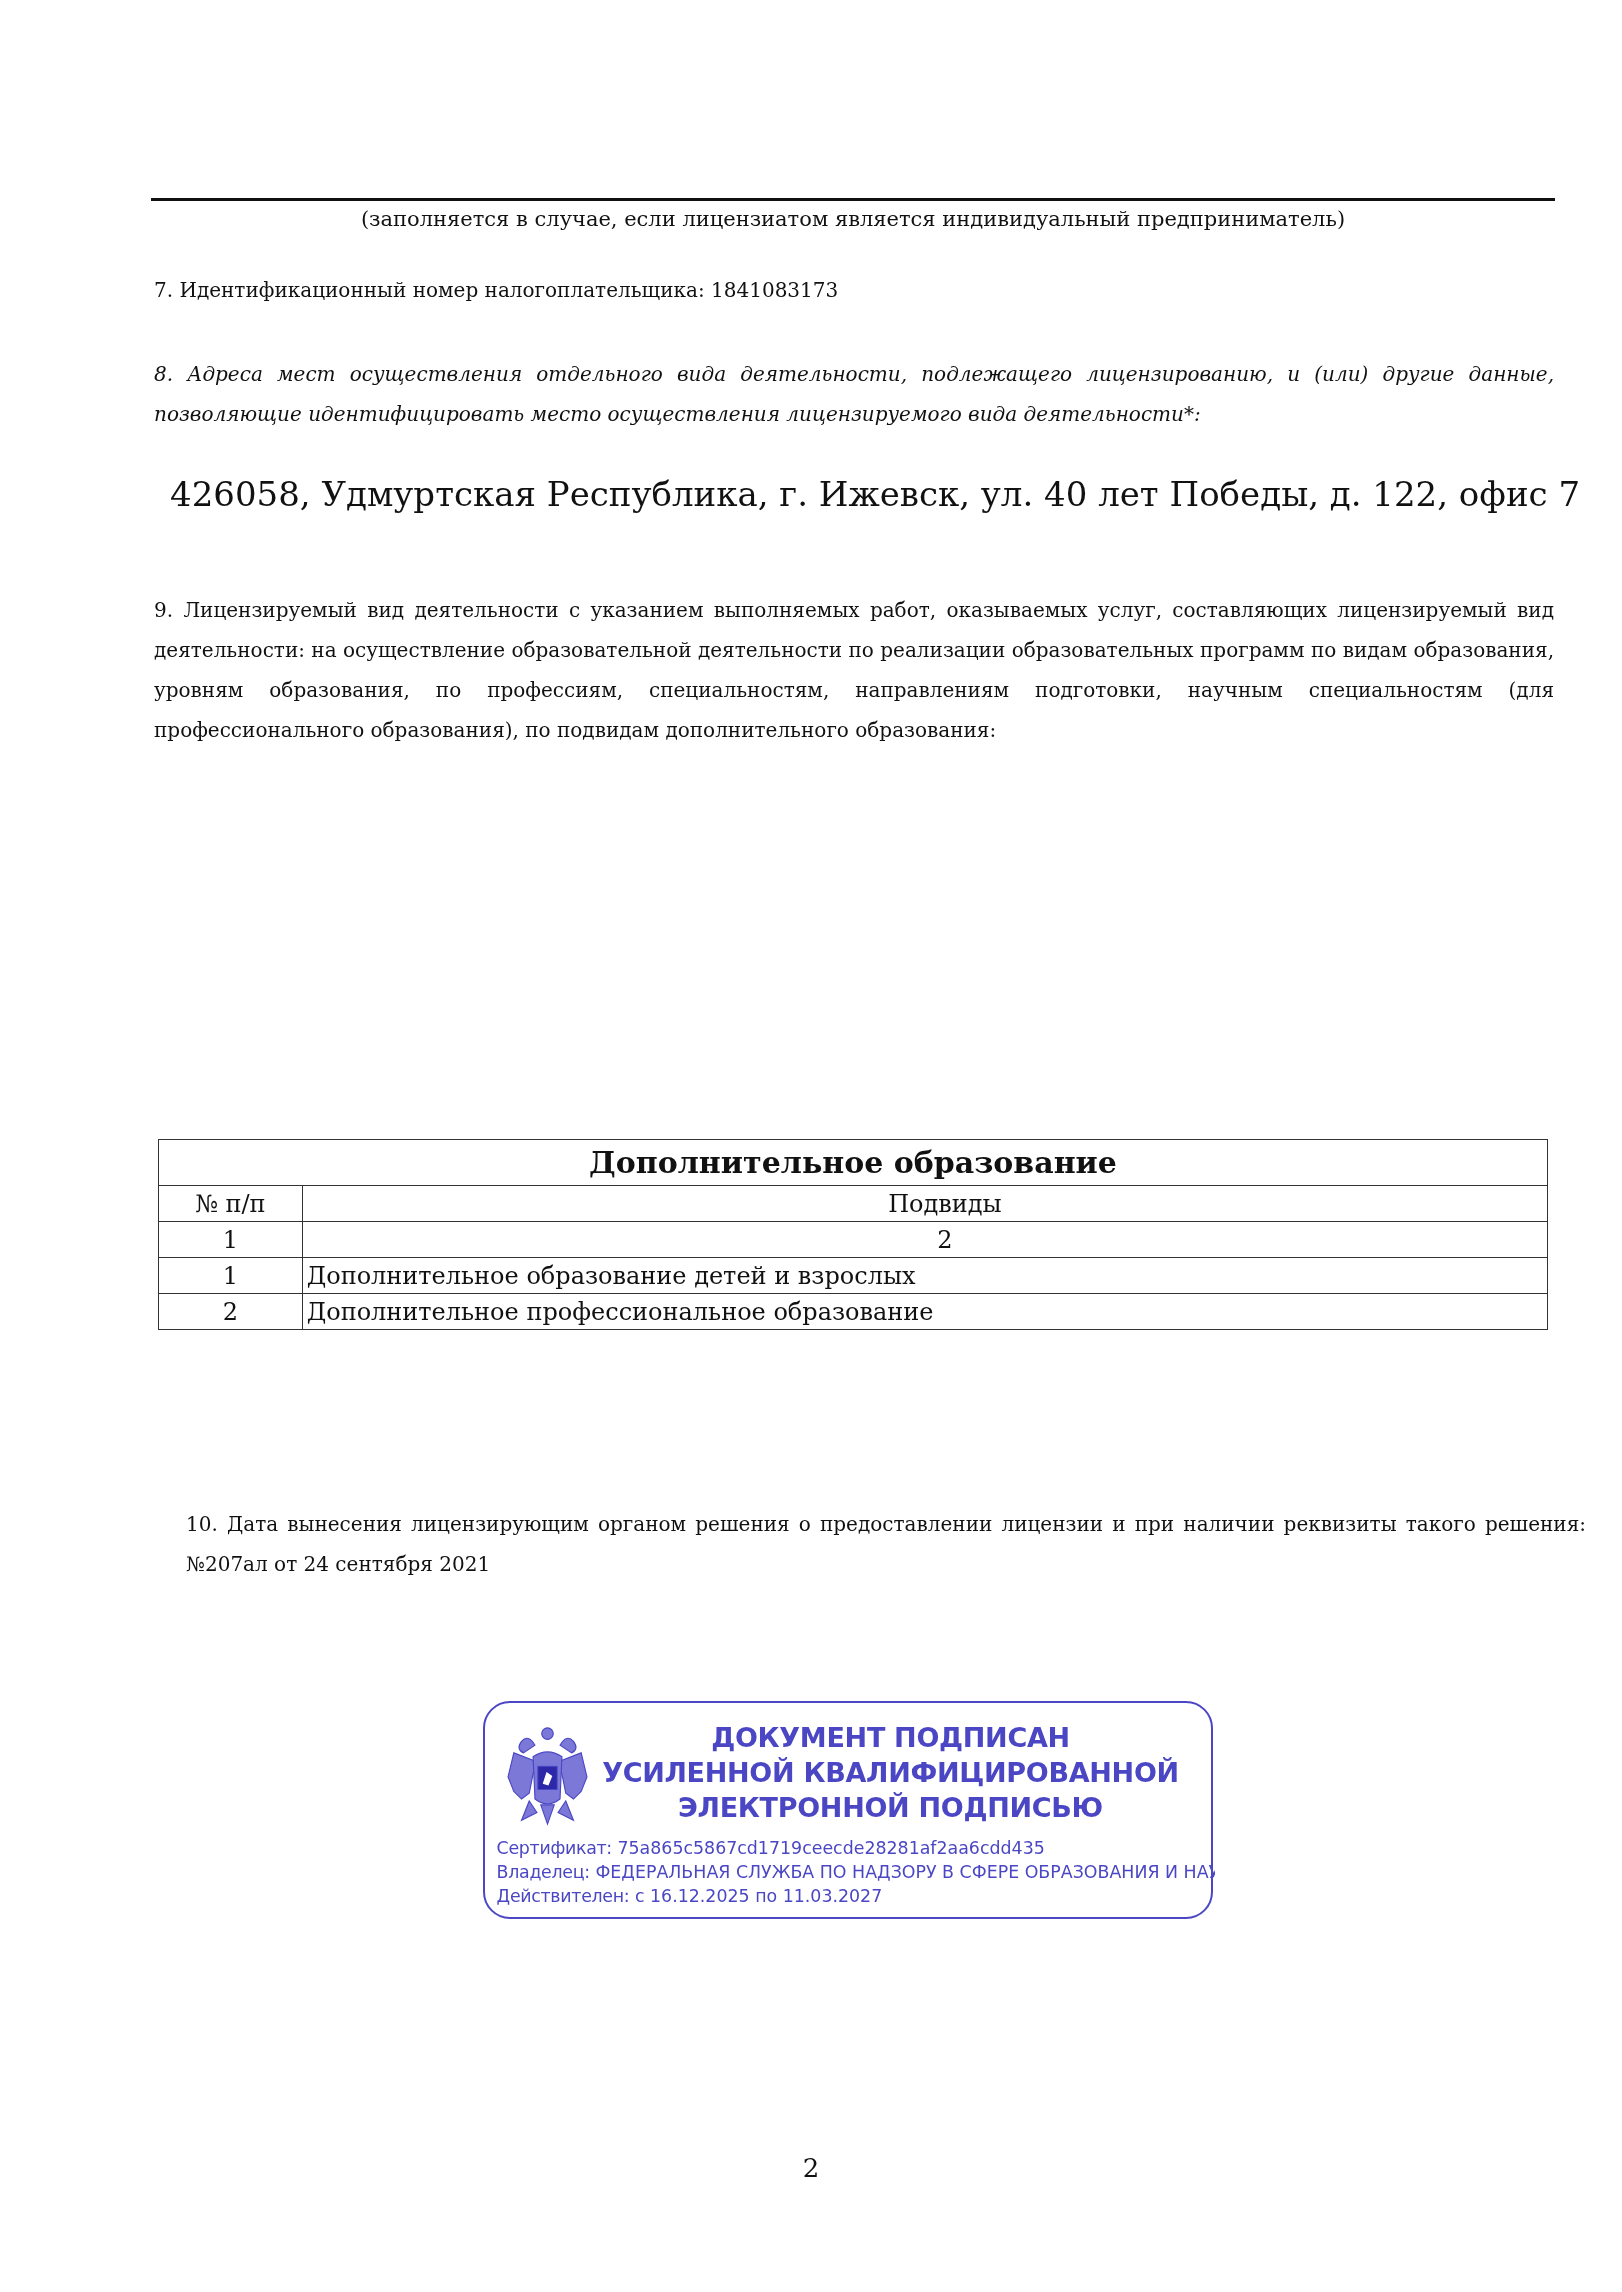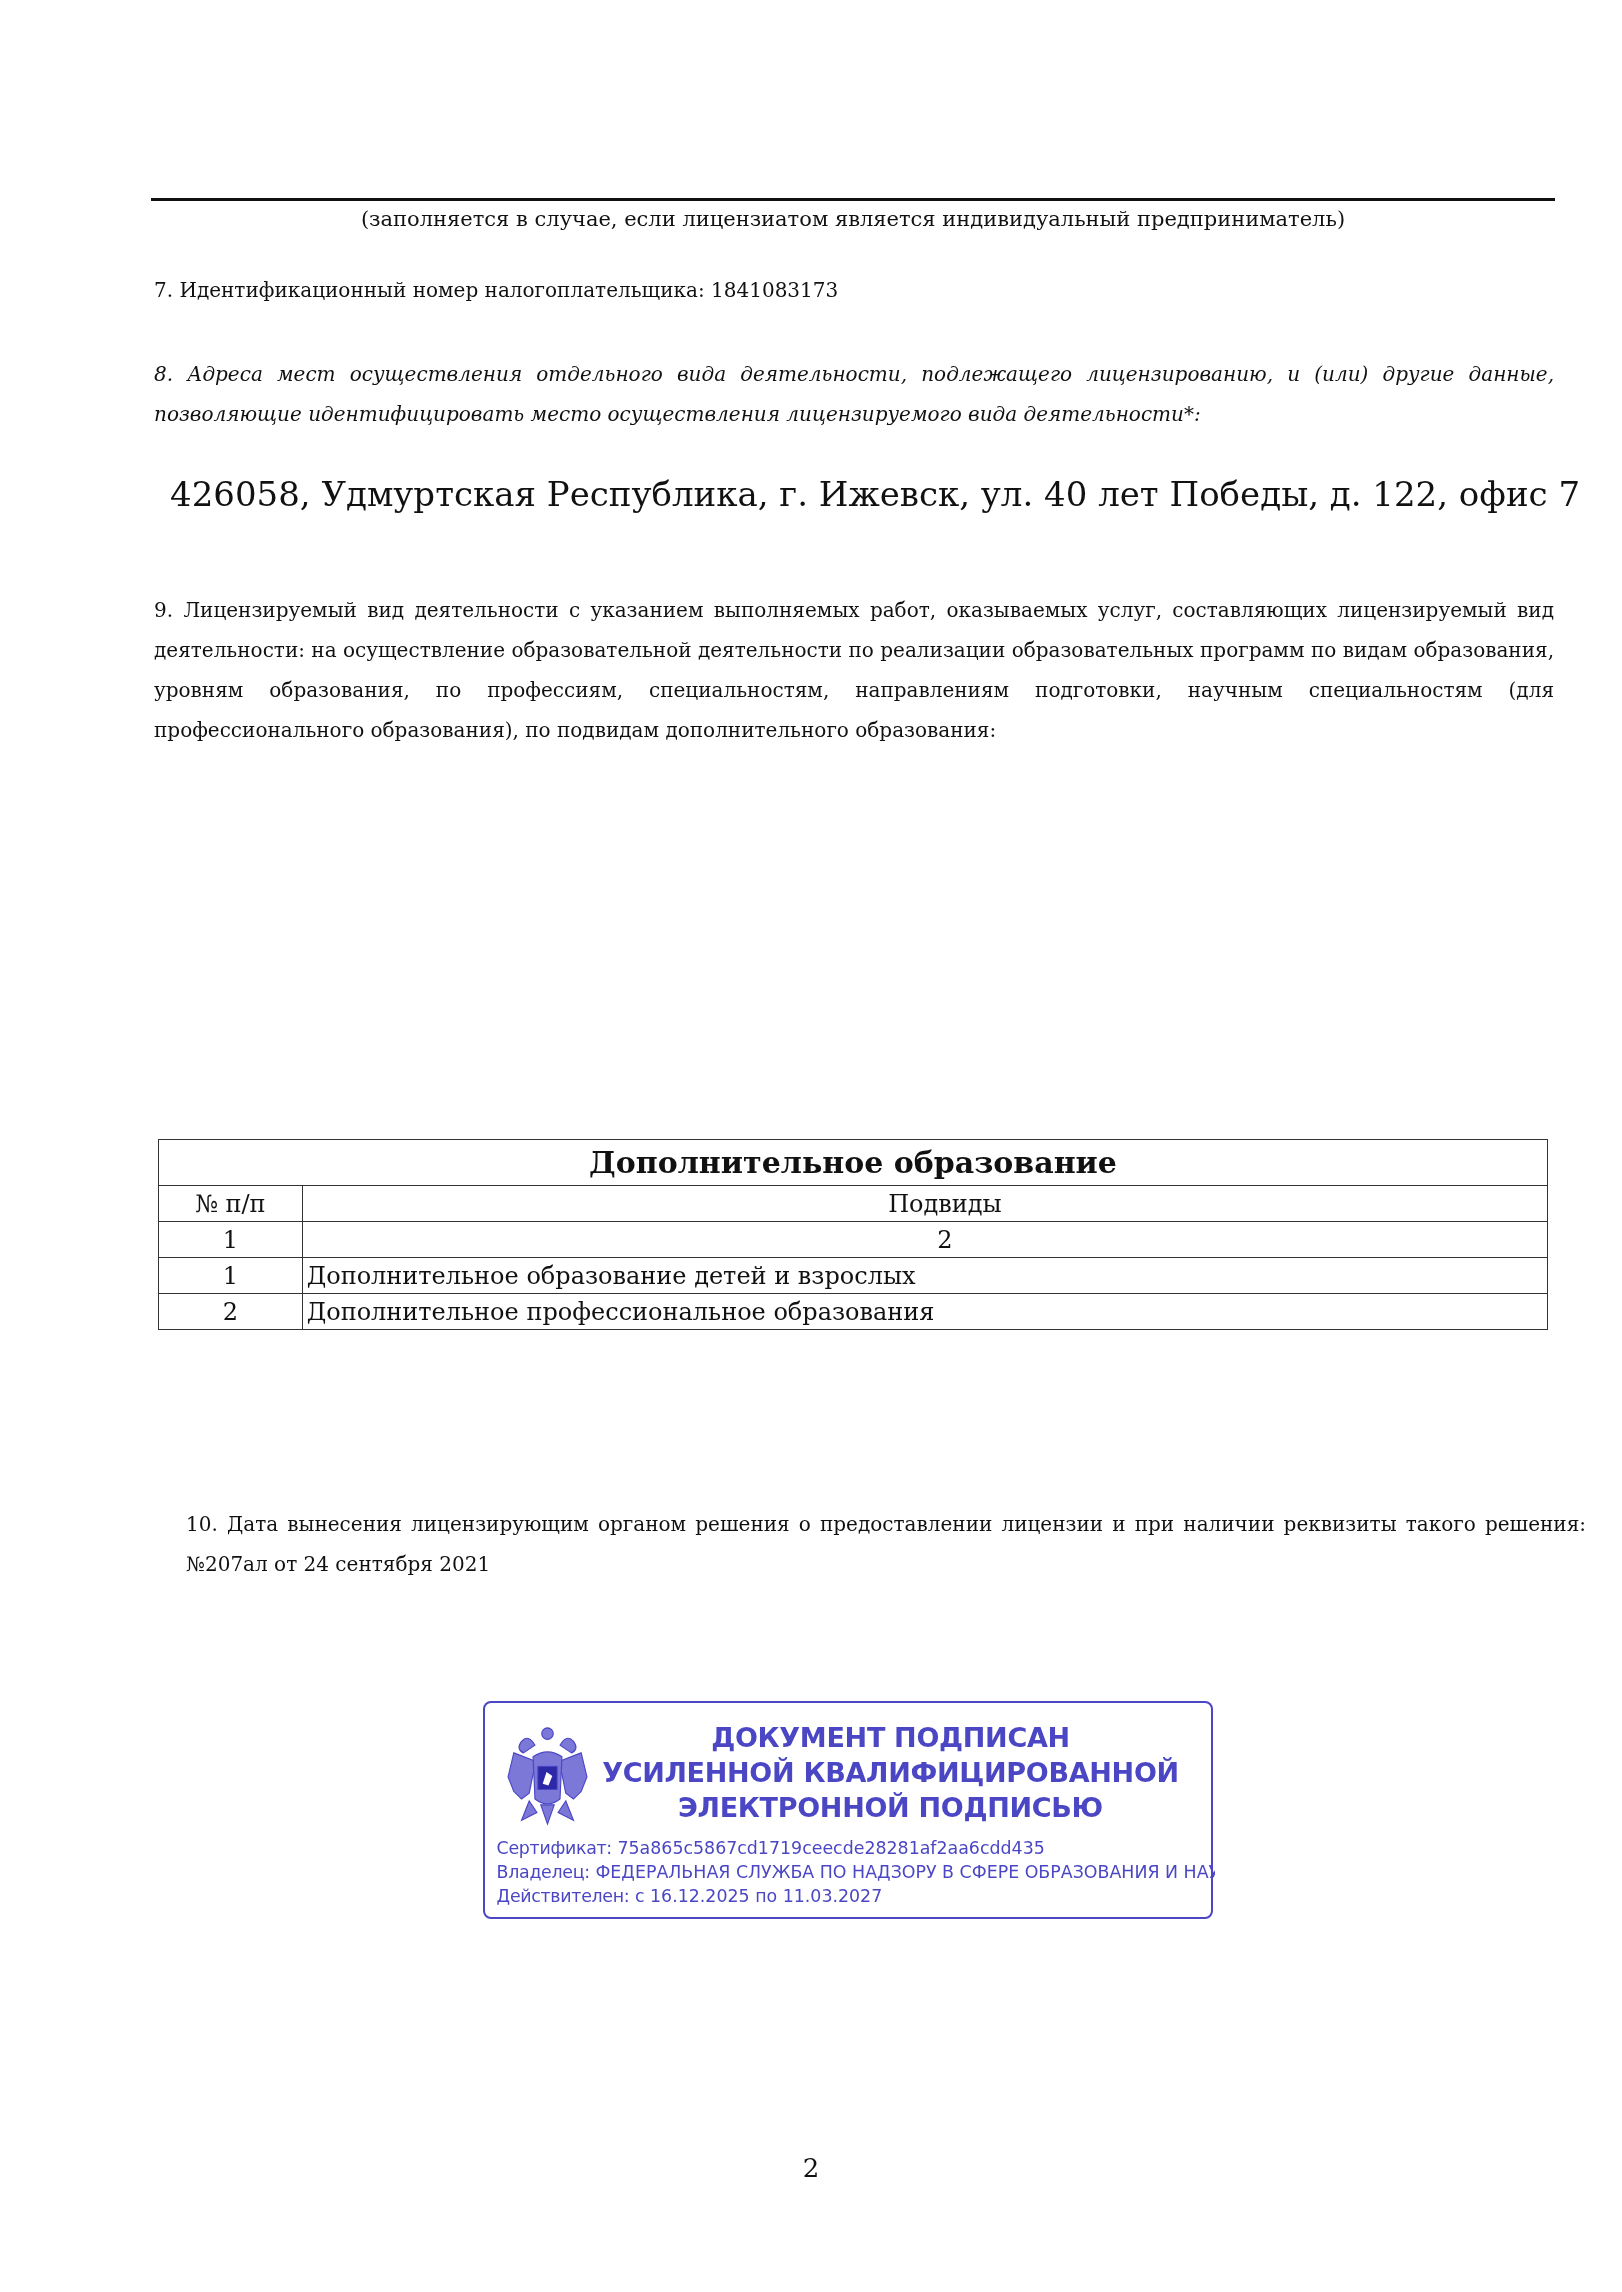--- a/index.html
+++ b/index.html
@@ -17,21 +17,21 @@
 
   table.subtypes { position: absolute; left: 158px; top: 1139px; width: 1390px;
     border-collapse: collapse; font-size: 24px; }
   table.subtypes td, table.subtypes th { border: 1.9px solid #333; padding: 0 3.9px; }
   table.subtypes th.title { font-weight: bold; font-size: 30px; height: 45px; text-align: center; }
   table.subtypes td { height: 35px; }
   table.subtypes td.num { width: 135px; text-align: center; }
   table.subtypes td.center { text-align: center; padding-left: 44px; }
 
   .stamp { left: 483px; top: 1701px; width: 730px; height: 218px;
-    border: 2.9px solid #4b47c4; border-radius: 8px; box-sizing: border-box; color: #4b47c4;
+    border: 2.9px solid #4b47c4; border-radius: 27px; box-sizing: border-box; color: #4b47c4;
     font-family: "DejaVu Sans", sans-serif; }
   .stamp .emblem { position: absolute; left: 19.3px; top: 21px; width: 87px; height: 102px; }
   .stamp .headline { position: absolute; left: 116px; top: 17.4px; width: 579px; text-align: center;
     font-weight: bold; font-size: 27px; line-height: 35px; letter-spacing: -0.3px; }
   .stamp .meta { position: absolute; left: 11.6px; top: 133px; font-size: 17.4px; line-height: 24px;
     white-space: nowrap; overflow: hidden; width: 718px; }
   .stamp .meta .k { letter-spacing: -0.3px; }
   .page-num { left: 0; top: 2153px; width: 1622px; text-align: center; font-size: 26px; }
 </style>
 </head>
@@ -57,21 +57,21 @@
   <tr>
     <td class="num">1</td>
     <td class="center">2</td>
   </tr>
   <tr>
     <td class="num">1</td>
     <td>Дополнительное образование детей и взрослых</td>
   </tr>
   <tr>
     <td class="num">2</td>
-    <td>Дополнительное профессиональное образования</td>
+    <td>Дополнительное профессиональное образование</td>
   </tr>
 </tbody>
   </table>
 
 <div class="abs para p10" style="text-align-last:left;">10. Дата вынесения лицензирующим органом решения о предоставлении лицензии и при наличии реквизиты такого решения: №207ал от 24 сентября 2021</div>
 
 <div class="abs stamp">
   <svg class="emblem" viewBox="0 0 90 106">
     <g fill="#7b78d8" stroke="#4b47c4" stroke-width="1.2">
       <circle cx="45" cy="10" r="6"></circle>

